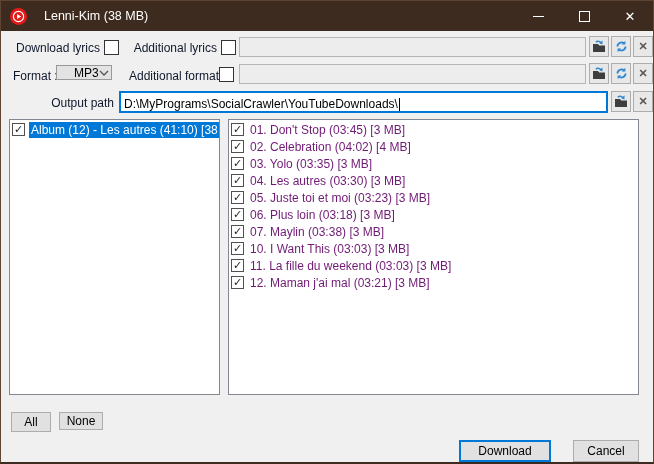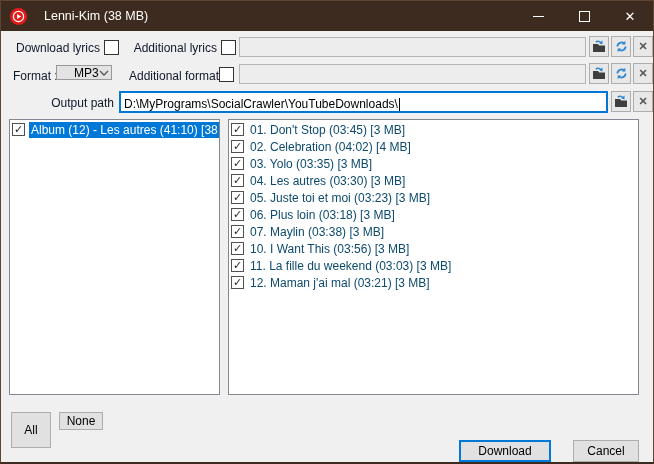--- a/index.html
+++ b/index.html
@@ -68,29 +68,29 @@
   }
   .list-left  { left:8px;   width:211px; }
   .list-right { left:227px; width:411px; }
   .row { display:flex; align-items:center; height:17px; padding-left:2px; }
   .cb {
     width:11px; height:11px; flex:none; box-sizing:content-box;
     border:1px solid #505050; background:#FFFFFF; margin-right:4px;
     display:flex; align-items:center; justify-content:center;
   }
   .cb.checked::after { content:"\2713"; font-size:11px; color:#1F1F1F; line-height:1; }
-  .row .label { font-size:12px; color:#0c4a6e; padding:1px 2px; white-space:nowrap; }
+  .row .label { font-size:12px; color:#701a75; padding:1px 2px; white-space:nowrap; }
   .row.selected .label { background:#0078D7; color:#FFFFFF; flex:1; }
 
   
   .btn {
     position:absolute; box-sizing:border-box; background:#E1E1E1; border:1px solid #ADADAD;
     font-size:12px; color:#000; display:flex; align-items:center; justify-content:center;
   }
-  .btn-all      { left:10px;  top:411px; width:40px; height:36px; }
+  .btn-all      { left:10px;  top:411px; width:40px; height:20px; }
   .btn-none     { left:58px;  top:411px; width:44px; height:18px; }
   .btn-download { left:458px; top:439px; width:92px; height:22px; border:2px solid #0078D7; }
   .btn-cancel   { left:572px; top:439px; width:66px; height:22px; }
 </style>
 </head>
 <body>
 
 <div class="window">
 
   <div class="titlebar">
@@ -226,21 +226,21 @@
 
       <div class="row">
         <span class="cb checked"></span>
         <span class="label">07. Maylin (03:38) [3 MB]</span>
       </div>
 
 
 
       <div class="row">
         <span class="cb checked"></span>
-        <span class="label">10. I Want This (03:56) [3 MB]</span>
+        <span class="label">10. I Want This (03:03) [3 MB]</span>
       </div>
 
       <div class="row">
         <span class="cb checked"></span>
         <span class="label">11. La fille du weekend (03:03) [3 MB]</span>
       </div>
 
       <div class="row">
         <span class="cb checked"></span>
         <span class="label">12. Maman j'ai mal (03:21) [3 MB]</span>

